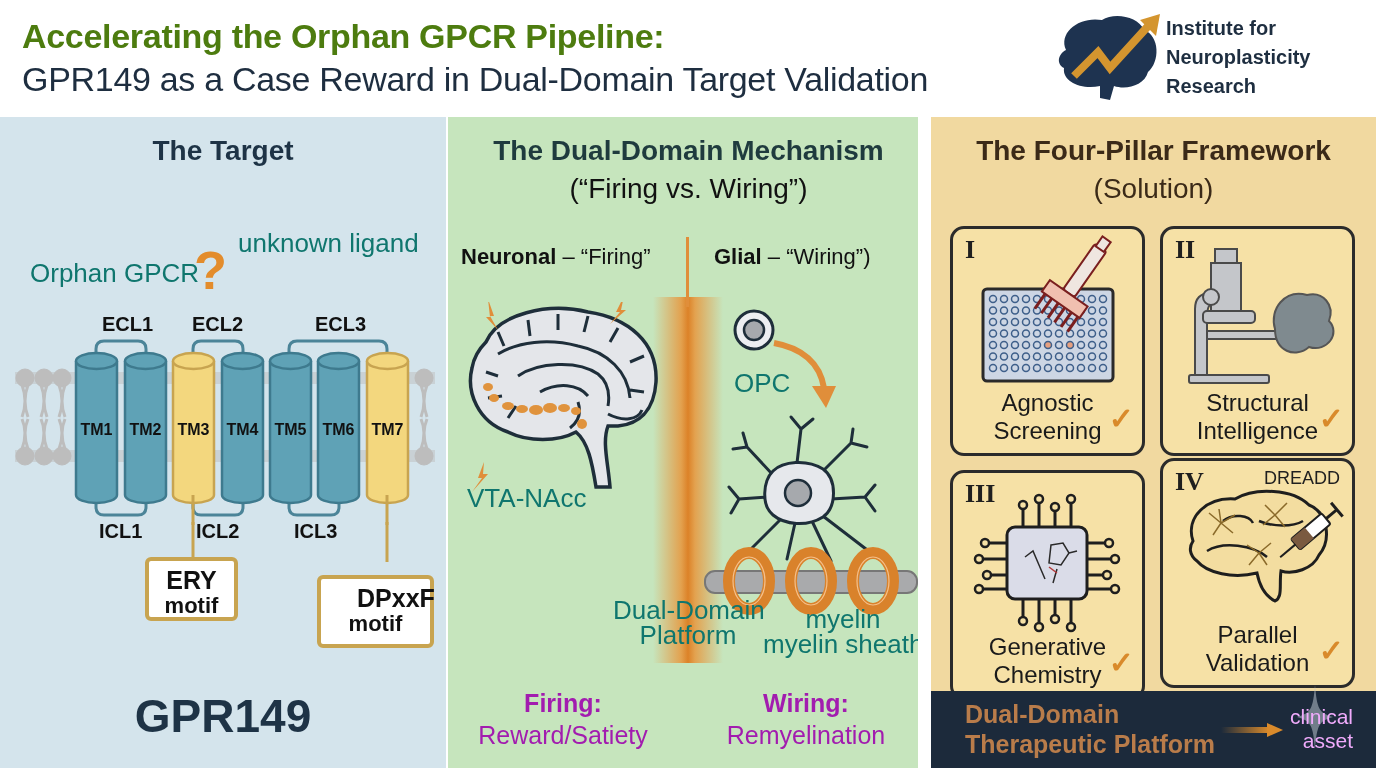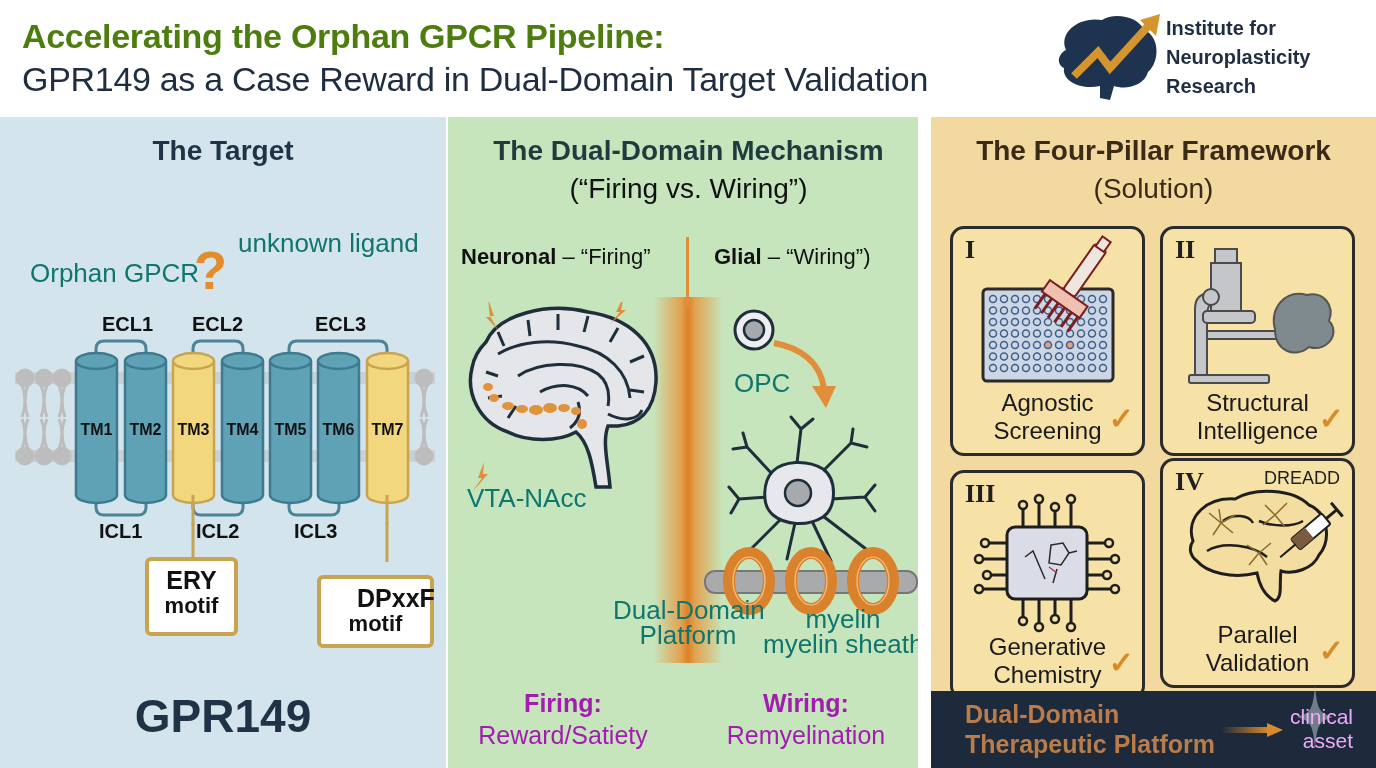--- a/index.html
+++ b/index.html
@@ -149,21 +149,21 @@
 
   <div class="abs loop-lbl" style="left:99px;top:403px;">ICL1</div>
   <div class="abs loop-lbl" style="left:196px;top:403px;">ICL2</div>
   <div class="abs loop-lbl" style="left:294px;top:403px;">ICL3</div>
 
   <svg class="abs" style="left:0;top:405px;" width="446" height="40">
     <line x1="193" y1="0" x2="193" y2="38" stroke="#c8a450" stroke-width="3"></line>
     <line x1="387" y1="0" x2="387" y2="55" stroke="#c8a450" stroke-width="3"></line>
   </svg>
 
-  <div class="motif" style="left:145px;top:440px;width:93px;height:79px;">
+  <div class="motif" style="left:145px;top:440px;width:93px;height:64px;">
     <div style="font-size:25px;margin-top:5px;">ERY</div>
     <div style="font-size:22px;margin-top:-2px;">motif</div>
   </div>
   <div class="motif" style="left:317px;top:458px;width:117px;height:73px;">
     <div style="font-size:25px;margin-top:5px;margin-left:36px;">DPxxF</div>
     <div style="font-size:22px;margin-top:-2px;">motif</div>
   </div>
 
   <div class="abs center gpr">GPR149</div>
 </div>

